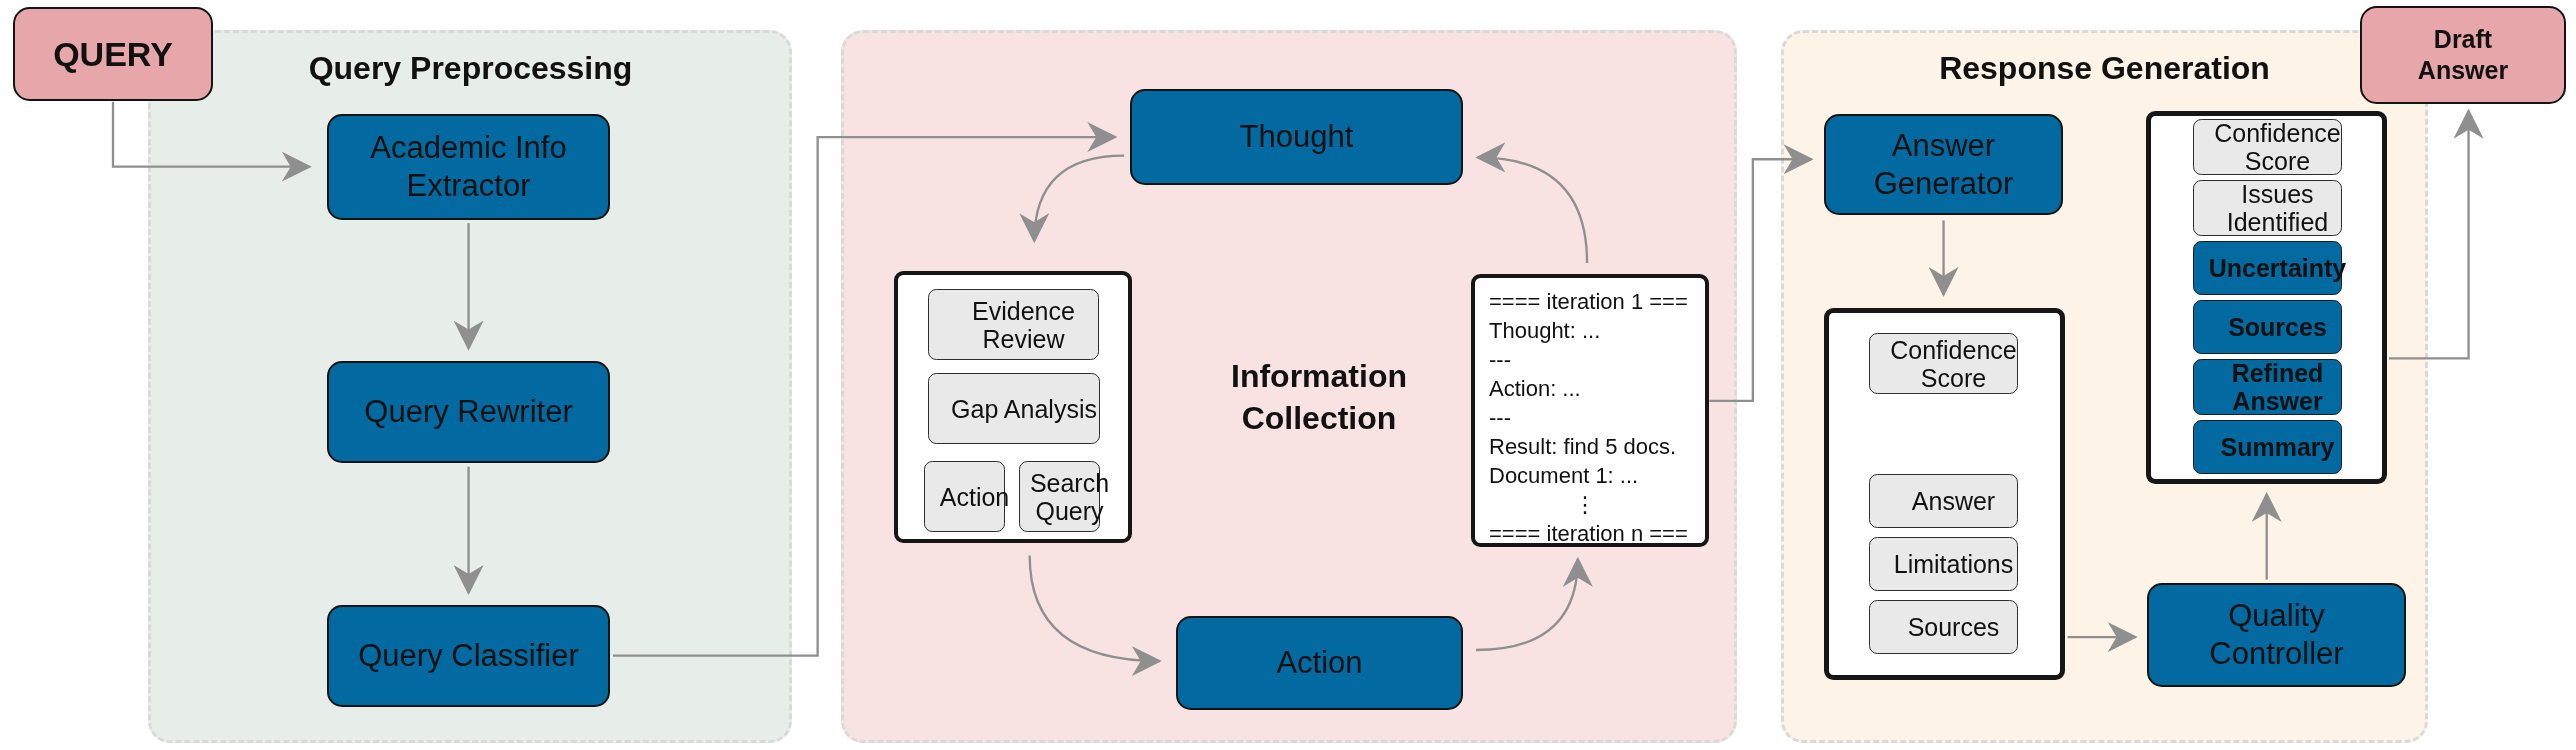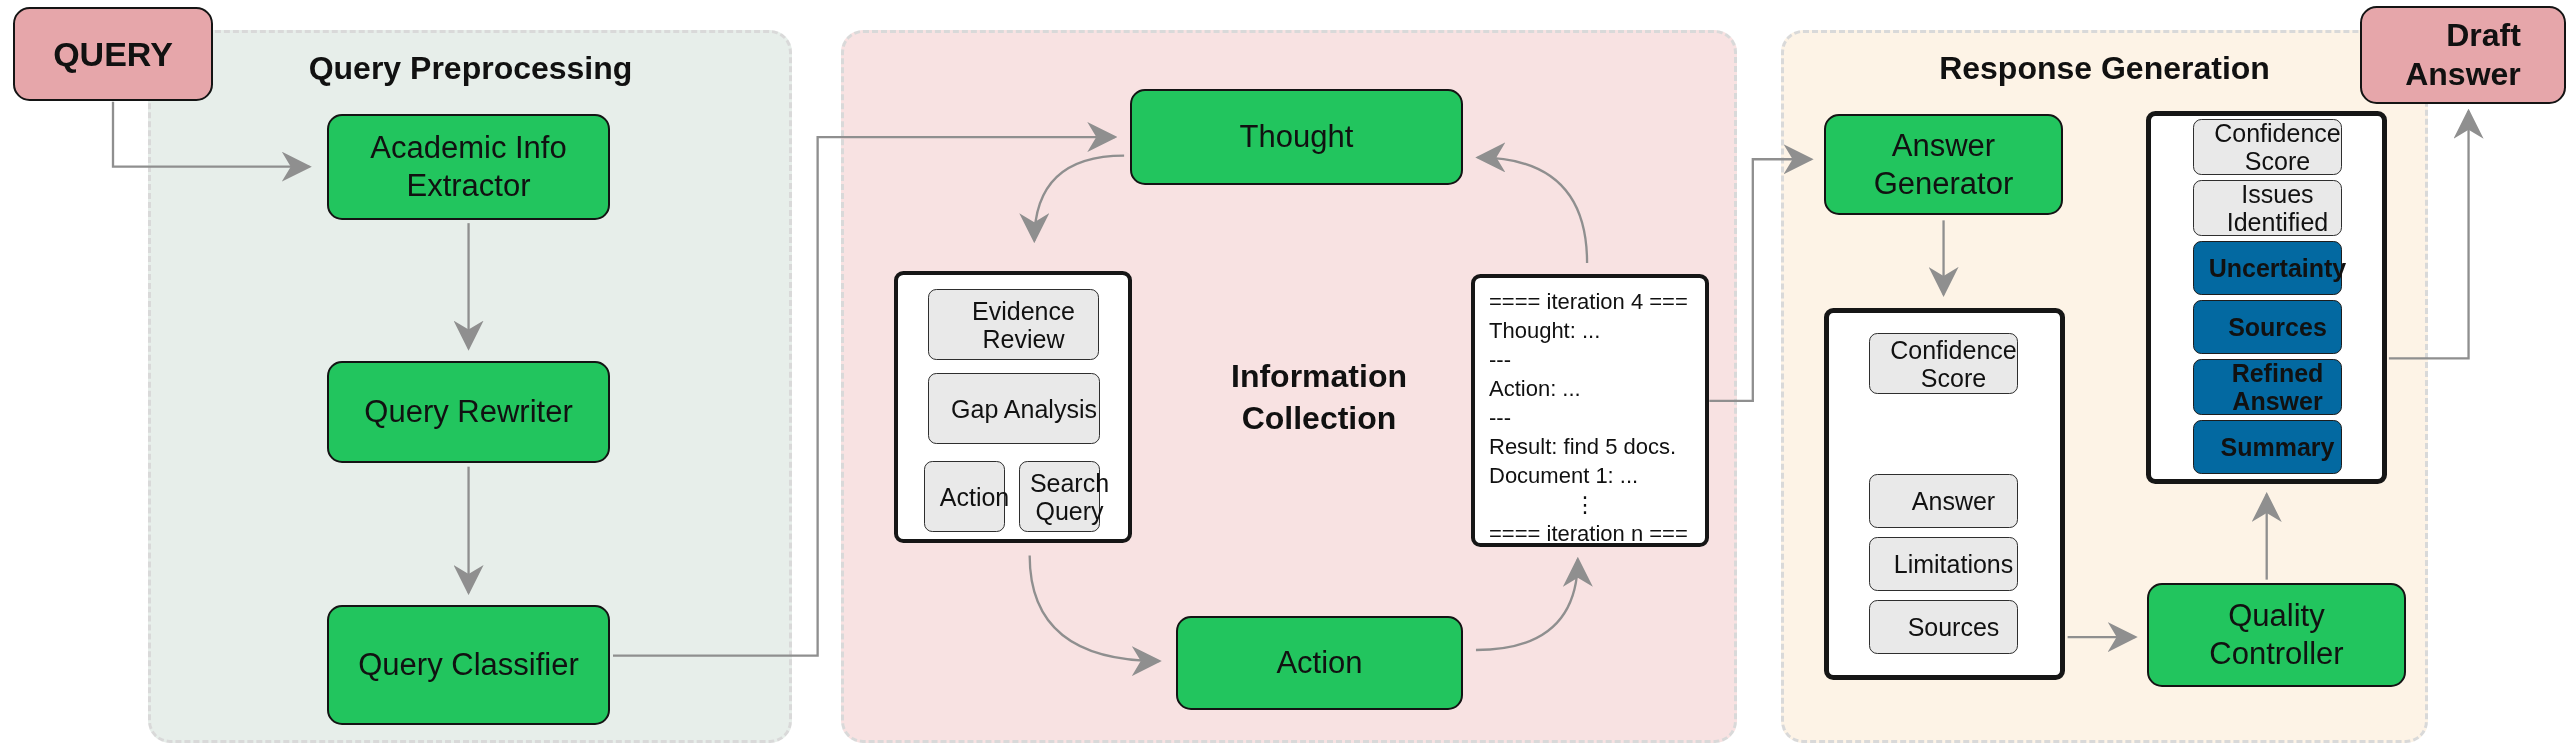--- a/index.html
+++ b/index.html
@@ -7,21 +7,21 @@
     position:relative;width:2576px;height:750px;background:#ffffff;overflow:hidden;
     font-family:"Liberation Sans","DejaVu Sans",sans-serif;color:#111;
   }
   .panel{position:absolute;border:3.7px dashed #d9d9d9;border-radius:22px;box-sizing:border-box;z-index:1;}
   .panel.green{background:#e7eeea;}
   .panel.pink{background:#f8e2e2;}
   .panel.cream{background:#fdf3e6;}
   .sec-title{position:absolute;font-weight:bold;font-size:32px;line-height:1.3;text-align:center;white-space:pre-line;z-index:3;}
   .box{position:absolute;display:flex;align-items:center;justify-content:center;text-align:center;
        white-space:pre-line;box-sizing:border-box;z-index:3;}
-  .blue{background:#22c55e;border:2.8px solid #141414;border-radius:15px;font-size:31px;line-height:1.22;}
+  .blue{background:#0369a1;border:2.8px solid #141414;border-radius:15px;font-size:31px;line-height:1.22;}
   .terminal{background:#e6a6aa;border:2.8px solid #141414;border-radius:16.7px;font-weight:bold;font-size:33px;line-height:1.22;}
   .whitebox{position:absolute;background:#ffffff;border:4.6px solid #161616;border-radius:9.3px;box-sizing:border-box;z-index:3;}
   .whitebox.thick{border-width:5.6px;}
   .sub{position:absolute;display:flex;align-items:center;justify-content:center;text-align:center;
        white-space:pre-line;box-sizing:border-box;background:#e9e9e9;border:1.9px solid #2e2e2e;border-radius:8.3px;
        font-size:25px;line-height:1.12;z-index:4;padding-left:20px;}
   .sub.pinky{background:#0369a1;font-weight:bold;border-color:#1d1d1d;}
   .iter{position:absolute;z-index:4;padding:9.3px 0 0 14px;}
   .iter div{font-size:22px;line-height:29px;white-space:pre;}
   .iter .dots{text-align:center;padding-right:24px;}
@@ -58,41 +58,41 @@
       <path d="M2580,387 H2666 V120" marker-end="url(#arw)"></path>
     </g>
   </svg>
 
   <div class="sec-title" style="left:216px;top:48px;width:509px;">Query Preprocessing</div>
   <div class="sec-title" style="left:1156px;top:356px;width:326px;">Information
 Collection</div>
   <div class="sec-title" style="left:1850px;top:48px;width:509px;">Response Generation</div>
 
   <div class="box terminal" style="left:13px;top:7.4px;width:200px;height:94px;font-size:34px;">QUERY</div>
-  <div class="box terminal" style="left:2360px;top:5.6px;width:206px;height:98px;font-size:32px;text-align:right;">Draft
+  <div class="box terminal" style="left:2360px;top:5.6px;width:206px;height:98px;font-size:25px;">Draft
 Answer</div>
 
   <div class="box blue" style="left:327px;top:114px;width:283px;height:106px;">Academic Info
 Extractor</div>
   <div class="box blue" style="left:327px;top:361px;width:283px;height:102px;">Query Rewriter</div>
-  <div class="box blue" style="left:327px;top:605px;width:283px;height:120px;">Query Classifier</div>
+  <div class="box blue" style="left:327px;top:605px;width:283px;height:102px;">Query Classifier</div>
 
   <div class="box blue" style="left:1130px;top:89px;width:333px;height:96px;">Thought</div>
   <div class="box blue" style="left:1176px;top:616px;width:287px;height:94px;">Action</div>
 
   <div class="whitebox" style="left:894px;top:271px;width:238px;height:272px;"></div>
   <div class="sub" style="left:928px;top:289px;width:171px;height:71px;">Evidence
 Review</div>
   <div class="sub" style="left:928px;top:373px;width:172px;height:71px;">Gap Analysis</div>
   <div class="sub" style="left:924px;top:461px;width:81px;height:71px;">Action</div>
   <div class="sub" style="left:1019px;top:461px;width:81px;height:71px;">Search
 Query</div>
 
   <div class="whitebox iter" style="left:1471px;top:274px;width:238px;height:273px;">
-    <div>==== iteration 4 ===</div>
+    <div>==== iteration 1 ===</div>
     <div>Thought: ...</div>
     <div>---</div>
     <div>Action: ...</div>
     <div>---</div>
     <div>Result: find 5 docs.</div>
     <div>Document 1: ...</div>
     <div class="dots">⋮</div>
     <div>==== iteration n ===</div>
   </div>
 

